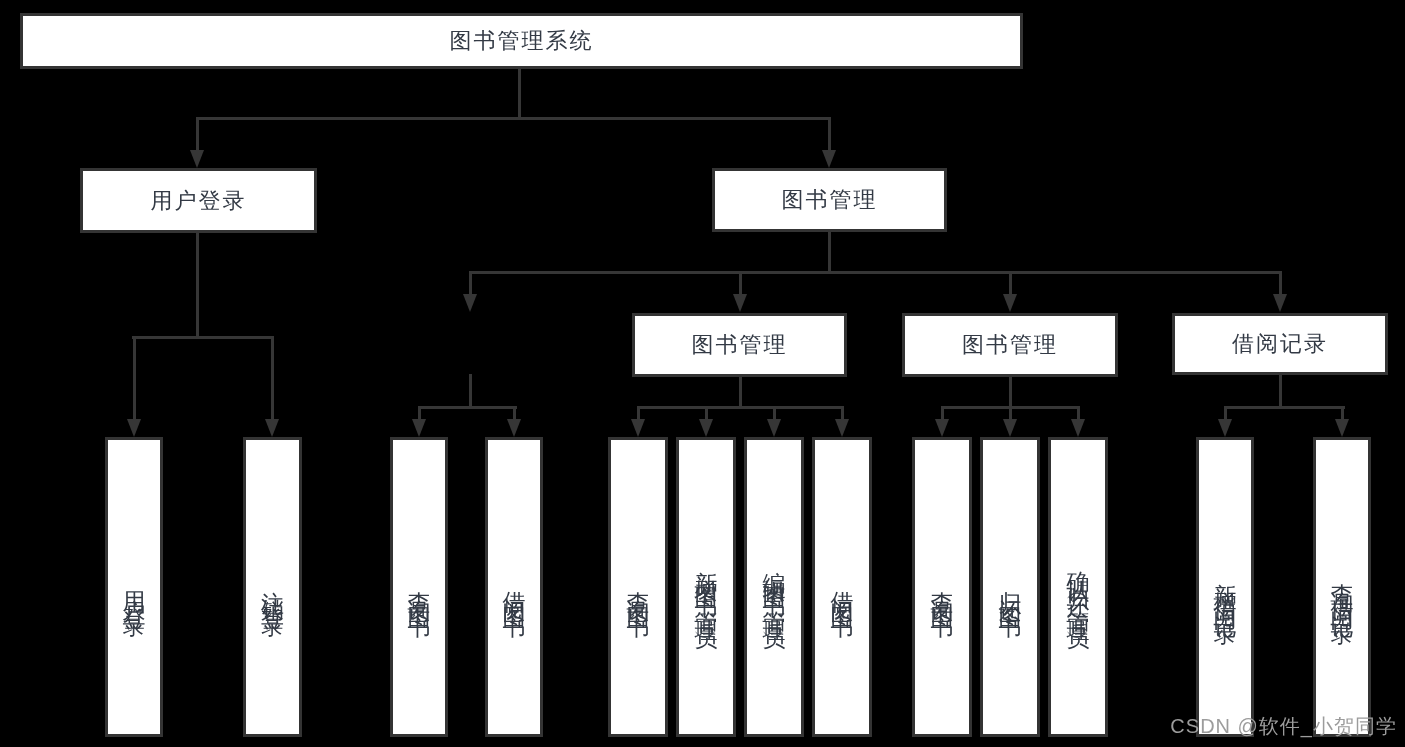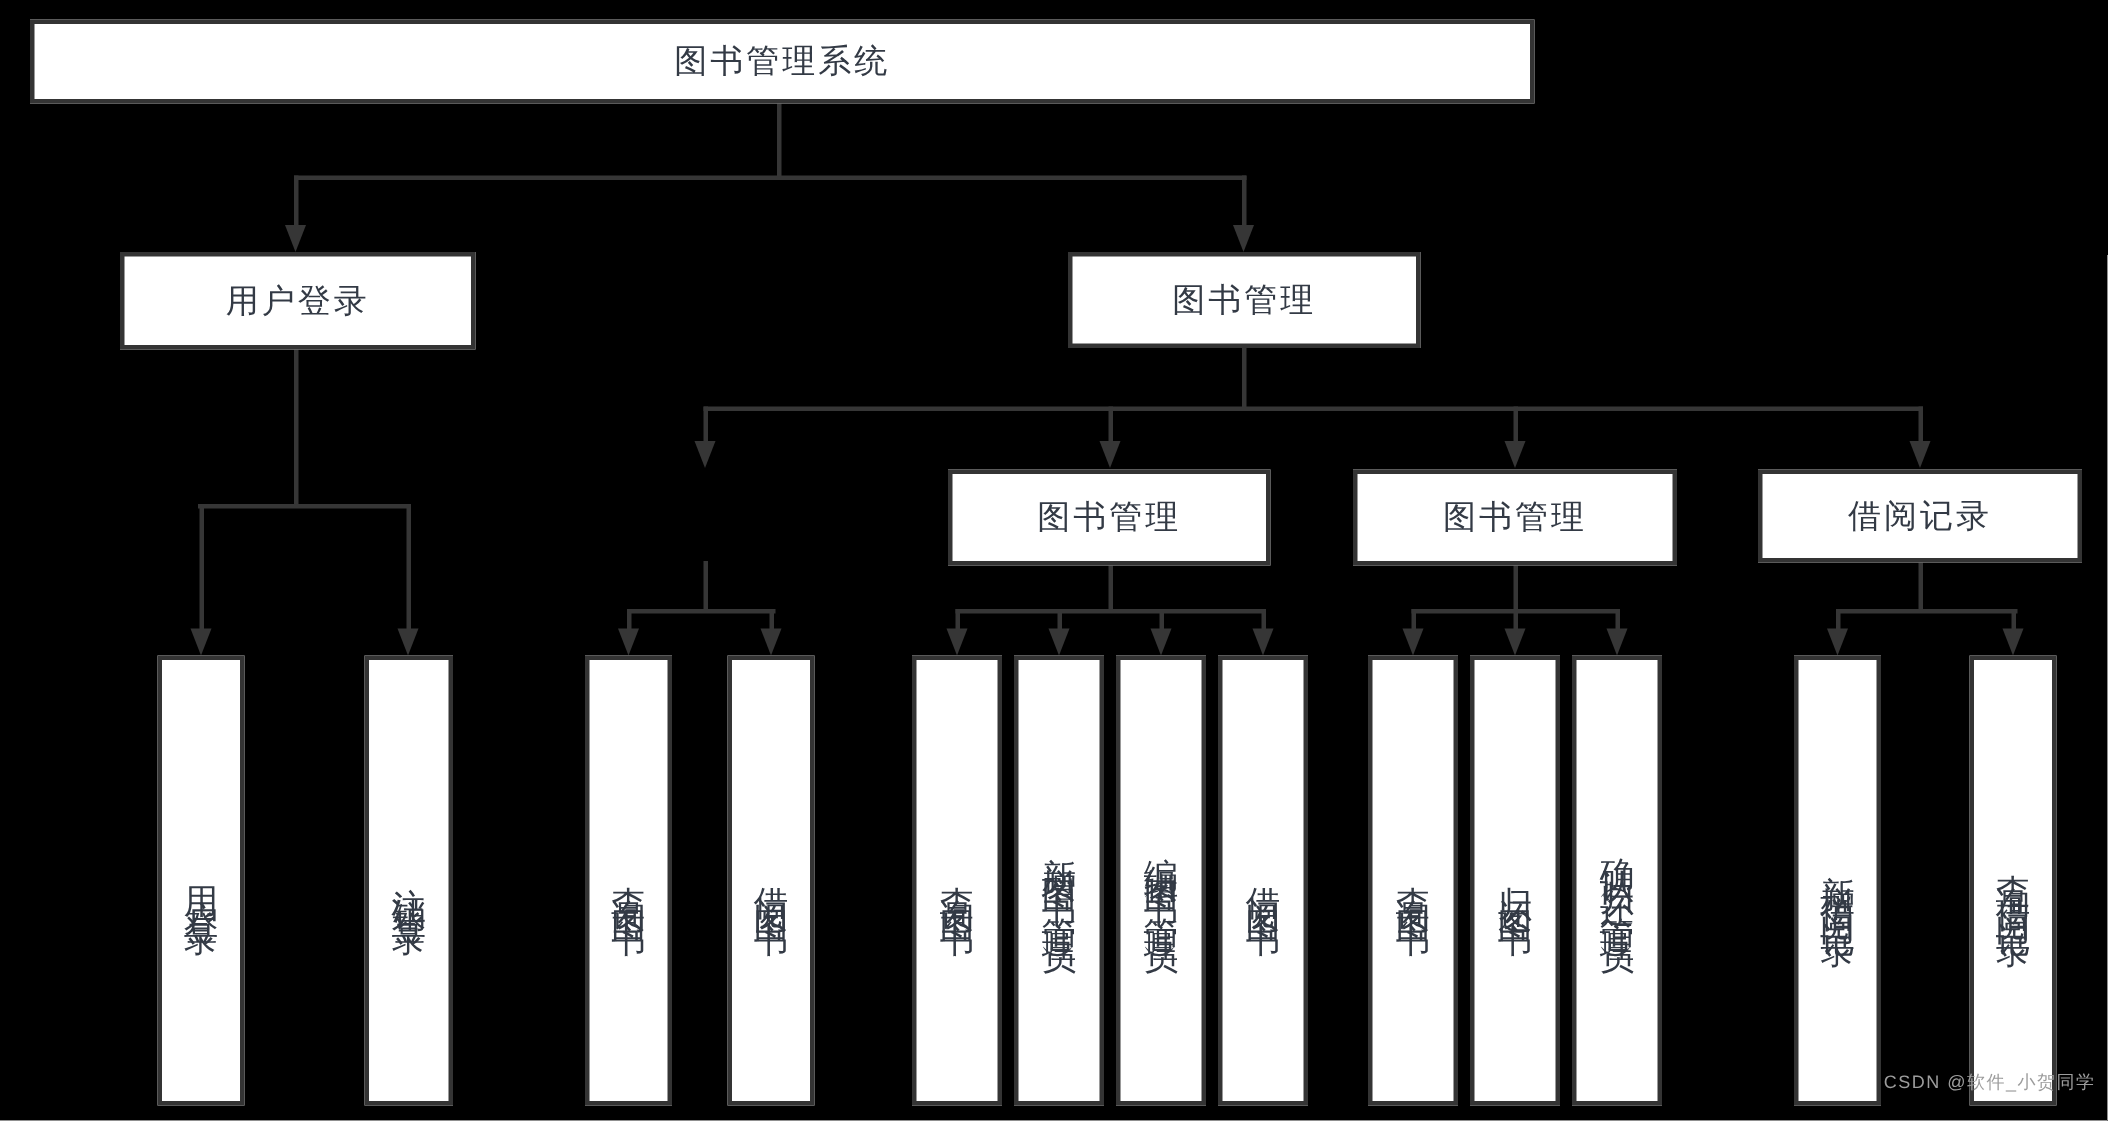--- a/index.html
+++ b/index.html
@@ -35,21 +35,21 @@
   .ar{
     position:absolute;width:0;height:0;
     border-left:7px solid transparent;
     border-right:7px solid transparent;
     border-top:18px solid #363636;
     z-index:1;
   }
   .wm{
     position:absolute;
     top:713px;right:8px;
-    font-size:12px;
+    font-size:20px;
     letter-spacing:1px;
     color:#9c9c9c;
     z-index:5;
     white-space:nowrap;
   }
 </style>
 </head>
 <body>
 
 <div id="canvas">

